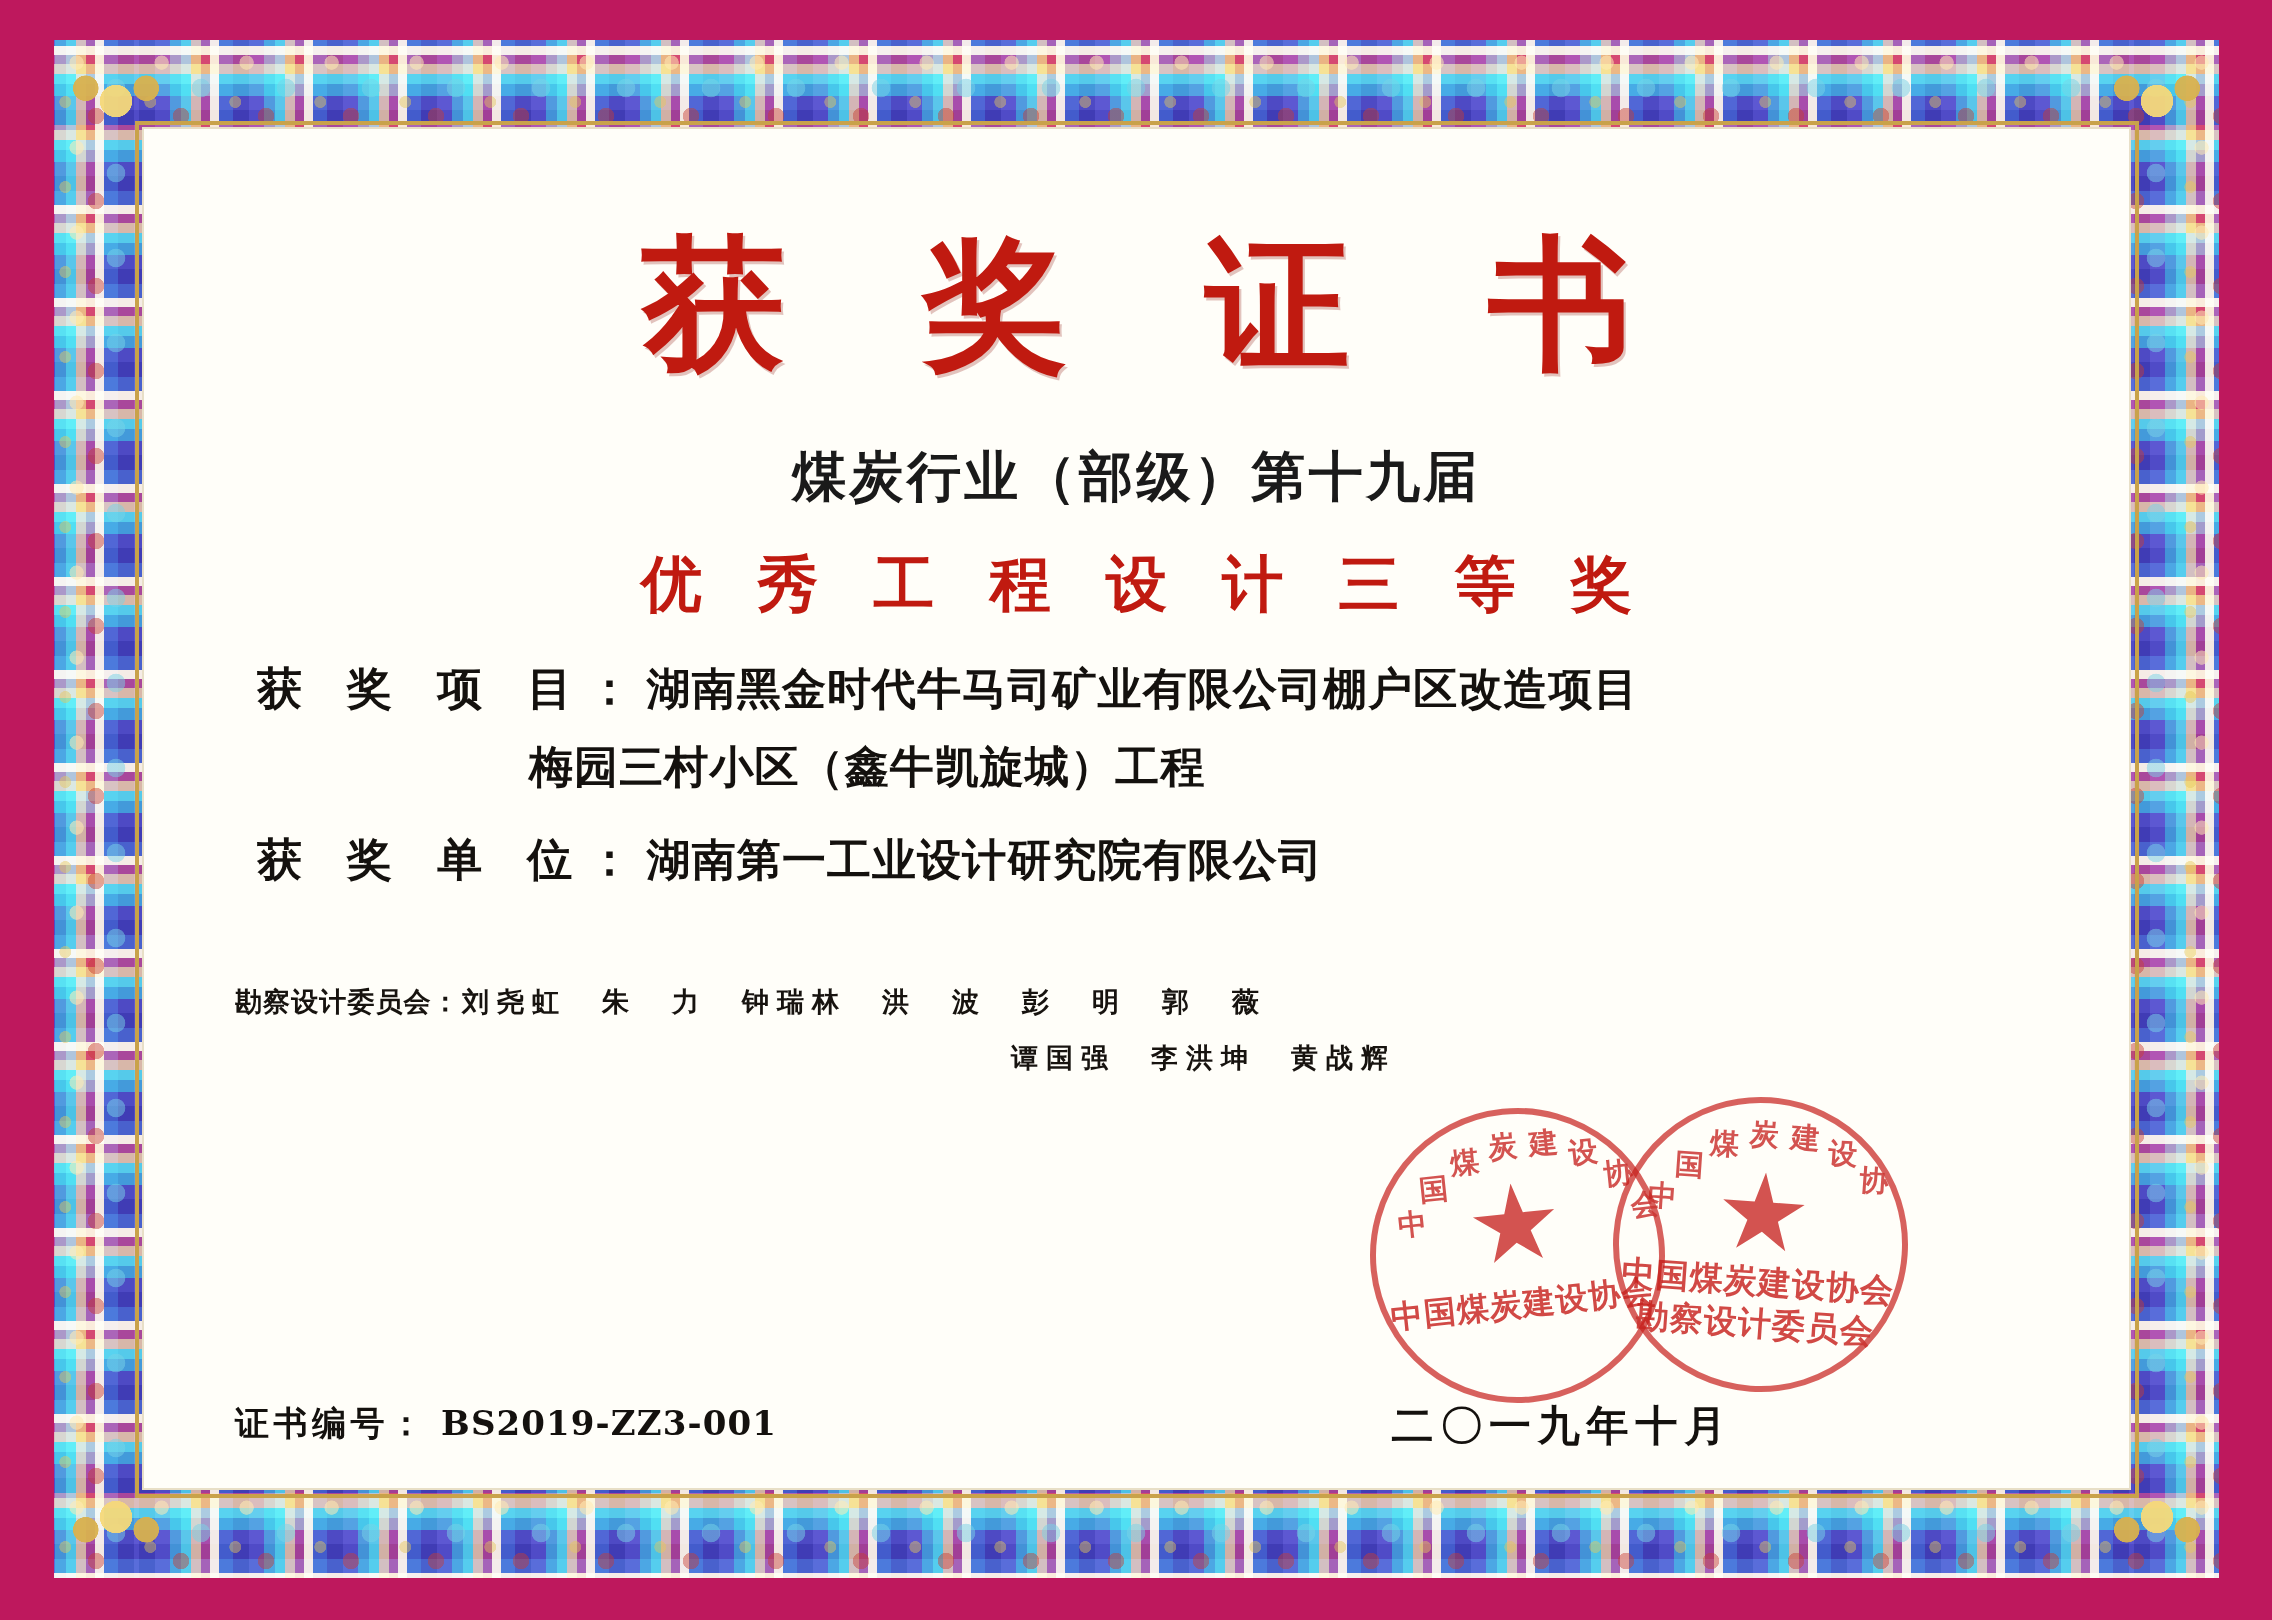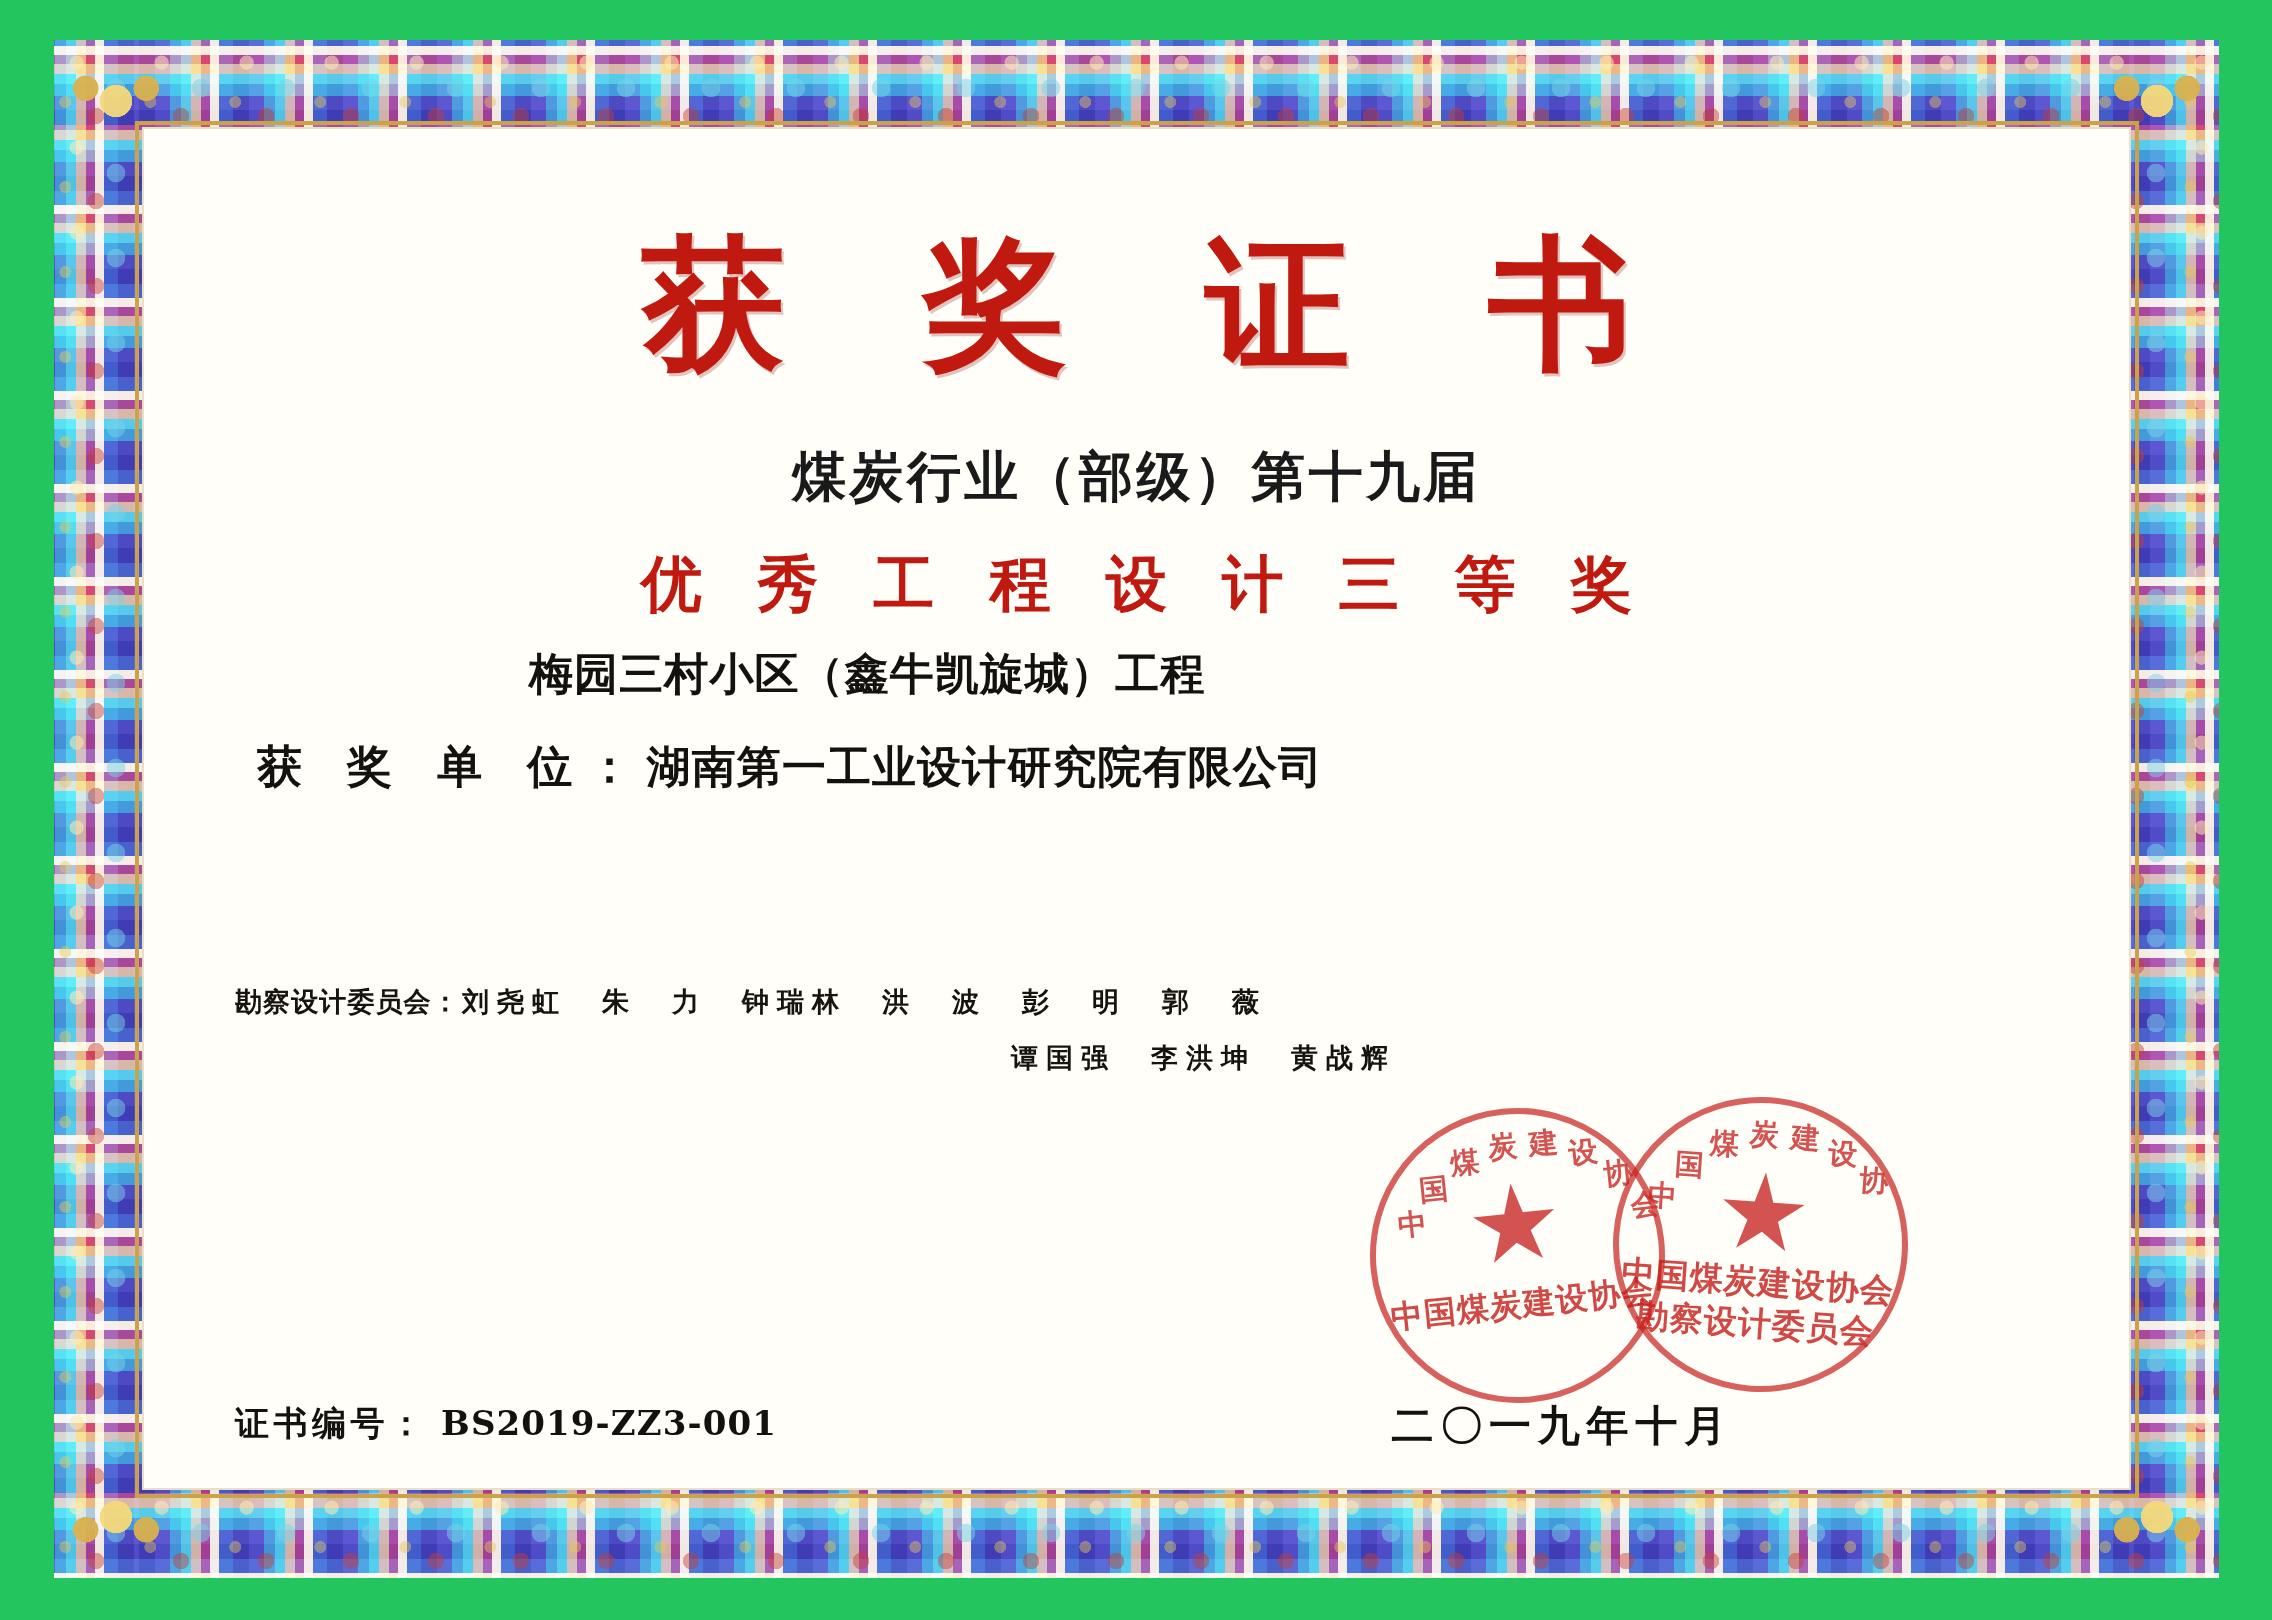--- a/index.html
+++ b/index.html
@@ -13,21 +13,21 @@
     font-family: "Liberation Serif", serif;
     overflow: hidden;
   }
 
   
   .certificate {
     position: relative;
     width: 2273px;
     height: 1620px;
     box-sizing: border-box;
-    background: #22c55e;
+    background: #be185d;
   }
 
   
   .border-frame {
     position: absolute;
     left: 54px;
     top: 40px;
     right: 54px;
     bottom: 42px;
     box-sizing: border-box;
@@ -308,20 +308,24 @@
 
   <div class="paper">
     <div class="content">
 
       <div class="cert-title">获 奖 证 书</div>
 
       <div class="subtitle-1">煤炭行业（部级）第十九届</div>
 
       <div class="subtitle-2">优 秀 工 程 设 计 三 等 奖</div>
 
+      <div class="field-row">
+        <div class="field-label">获 奖 项 目：</div>
+        <div class="field-value">湖南黑金时代牛马司矿业有限公司棚户区改造项目</div>
+      </div>
       <div class="field-value second-line">梅园三村小区（鑫牛凯旋城）工程</div>
 
       <div class="field-row">
         <div class="field-label">获 奖 单 位：</div>
         <div class="field-value">湖南第一工业设计研究院有限公司</div>
       </div>
 
       <div class="participants">
         <span class="p-label">勘察设计委员会：</span>
         <span class="p-names">刘尧虹　朱　力　钟瑞林　洪　波　彭　明　郭　薇</span>

